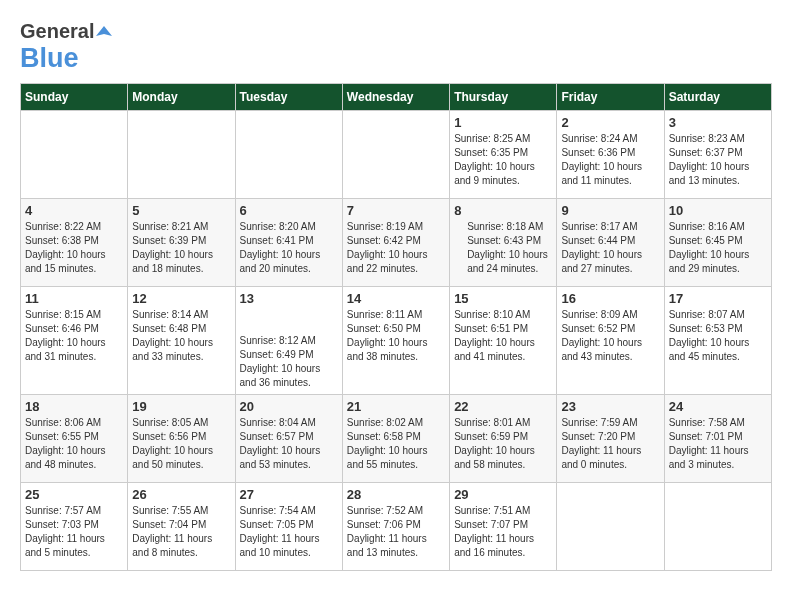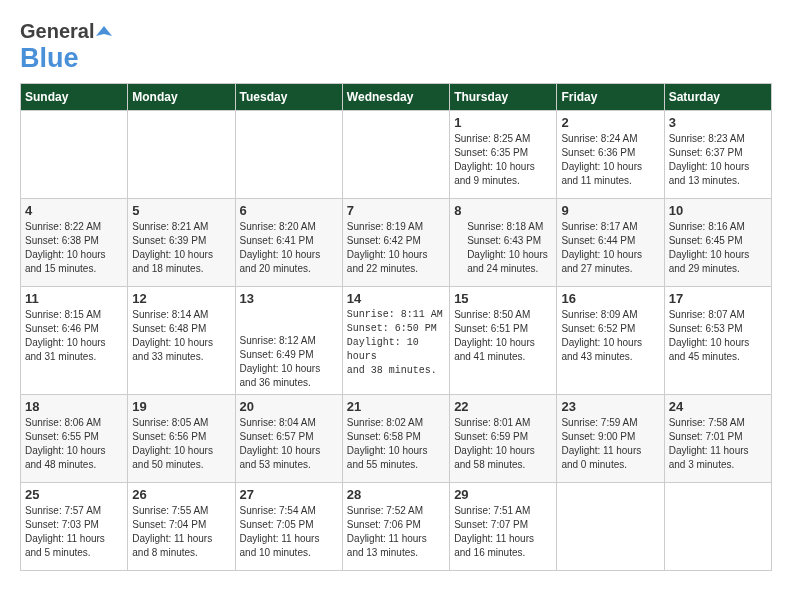--- a/index.html
+++ b/index.html
@@ -198,28 +198,28 @@
         </td>
         <td>
           <div class="day-num">13</div>
           <div class="day-info" style="white-space: pre-line; margin-top: 28px;">Sunrise: 8:12 AM
 Sunset: 6:49 PM
 Daylight: 10 hours
 and 36 minutes.</div>
         </td>
         <td>
           <div class="day-num">14</div>
-          <div class="day-info" style="white-space: pre-line; font-family: Liberation Mono, monospace;">Sunrise: 8:11 AM
+          <div class="day-info" style="white-space: pre-line;">Sunrise: 8:11 AM
 Sunset: 6:50 PM
 Daylight: 10 hours
 and 38 minutes.</div>
         </td>
         <td>
           <div class="day-num">15</div>
-          <div class="day-info" style="white-space: pre-line;">Sunrise: 8:50 AM
+          <div class="day-info" style="white-space: pre-line;">Sunrise: 8:10 AM
 Sunset: 6:51 PM
 Daylight: 10 hours
 and 41 minutes.</div>
         </td>
         <td>
           <div class="day-num">16</div>
           <div class="day-info" style="white-space: pre-line;">Sunrise: 8:09 AM
 Sunset: 6:52 PM
 Daylight: 10 hours
 and 43 minutes.</div>
@@ -264,21 +264,21 @@
         <td>
           <div class="day-num">22</div>
           <div class="day-info" style="white-space: pre-line;">Sunrise: 8:01 AM
 Sunset: 6:59 PM
 Daylight: 10 hours
 and 58 minutes.</div>
         </td>
         <td>
           <div class="day-num">23</div>
           <div class="day-info" style="white-space: pre-line;">Sunrise: 7:59 AM
-Sunset: 9:00 PM
+Sunset: 7:20 PM
 Daylight: 11 hours
 and 0 minutes.</div>
         </td>
         <td>
           <div class="day-num">24</div>
           <div class="day-info" style="white-space: pre-line;">Sunrise: 7:58 AM
 Sunset: 7:01 PM
 Daylight: 11 hours
 and 3 minutes.</div>
         </td>

